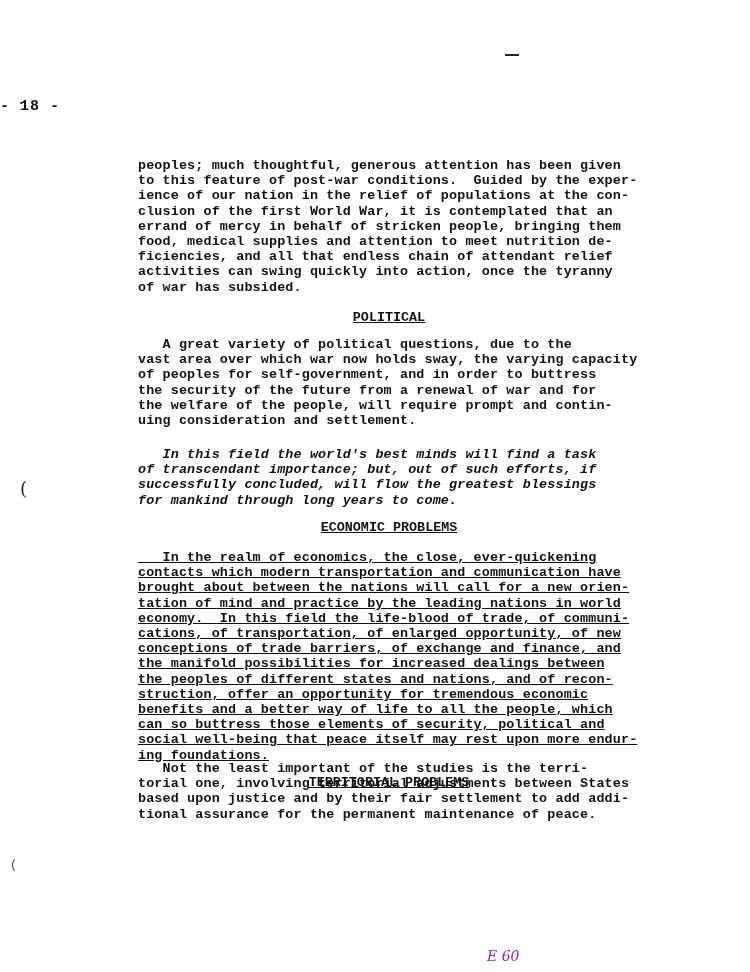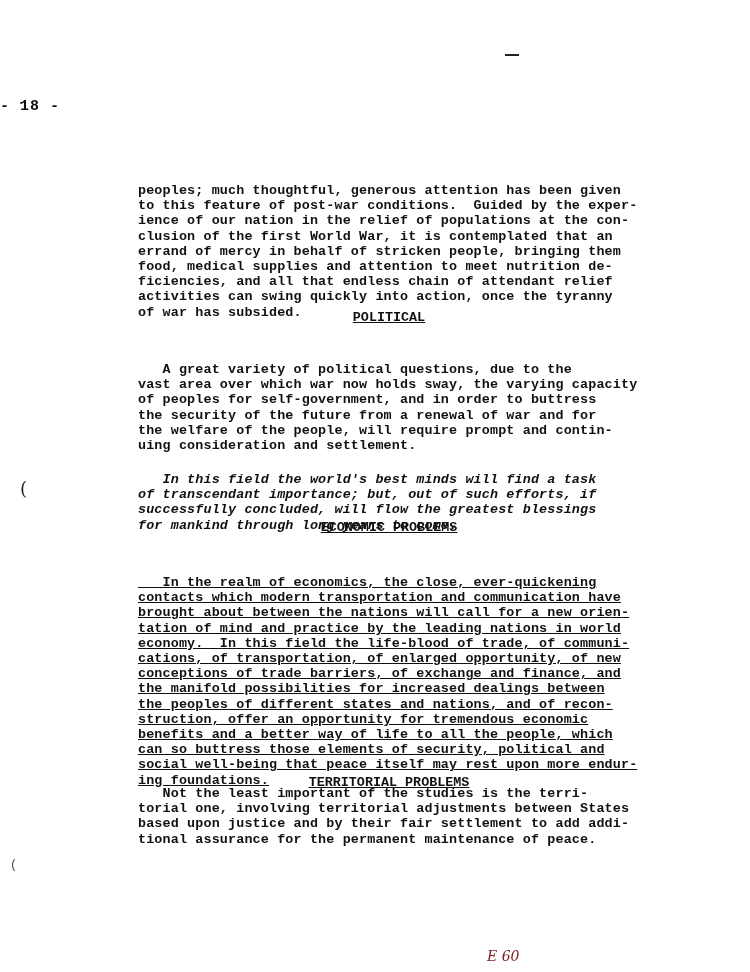--- a/index.html
+++ b/index.html
@@ -1,25 +1,25 @@
 <!DOCTYPE html>
 <html><head>
   <meta charset="utf-8">
   <style>
     html, body { margin:0; padding:0; background:#ffffff; }
     body { width:750px; height:972px; position:relative; overflow:hidden; font-family:"Liberation Mono","DejaVu Sans Mono", monospace; color:#111; }
     .page-num { position:absolute; top:98px; left:0; width:720px; text-align:left; font-size:15px; font-weight:bold; letter-spacing:1px; }
-    .block { position:absolute; left:138px; width:560px; font-size:13.4px; line-height:15.2px; white-space:pre; font-weight:bold; letter-spacing:0.15px;margin-top:25px; }
+    .block { position:absolute; left:138px; width:560px; font-size:13.4px; line-height:15.2px; white-space:pre; font-weight:bold; letter-spacing:0.15px; }
     .heading { position:absolute; left:0; width:778px; text-align:center; font-size:13.4px; font-weight:bold; text-decoration:underline; }
     .mark { position:absolute; }
     .dash { top:54px; left:505px; width:14px; height:2px; background:#222; }
     .paren { top:478px; left:20px; font-size:18px; font-family:"DejaVu Serif", serif; color:#222; }
     .paren2 { top:858px; left:10px; font-size:12px; color:#444; }
     .tick { top:102px; left:20px; width:2px; height:2px; background:#666; }
-    .handnote { top:948px; left:487px; font-size:14px; font-style:italic; font-family:"DejaVu Serif", serif; color:#7f1d1d; }
+    .handnote { top:948px; left:487px; font-size:14px; font-style:italic; font-family:"DejaVu Serif", serif; color:#a21caf; }
   </style>
 </head>
 <body>
 
 <div class="mark dash"></div>
 <div class="mark tick"></div>
 
 <div class="page-num">- 18 -</div>
 
 <div class="block" style="top:158px;">peoples; much thoughtful, generous attention has been given

